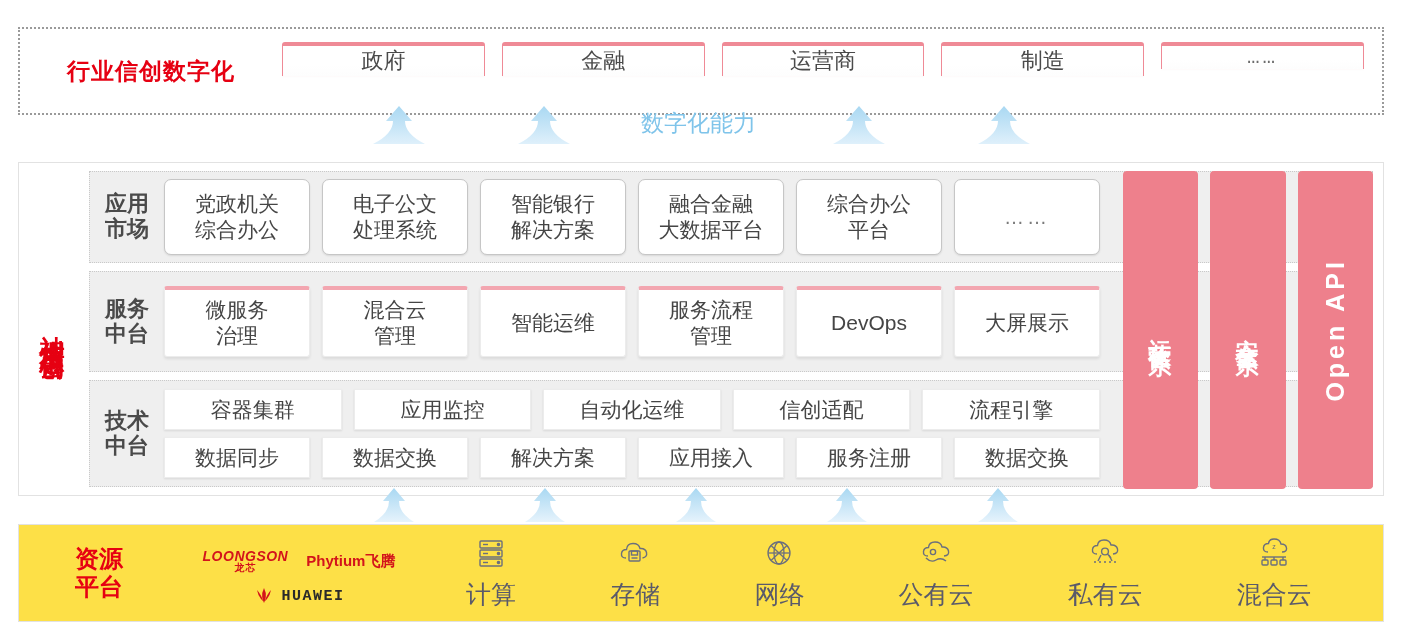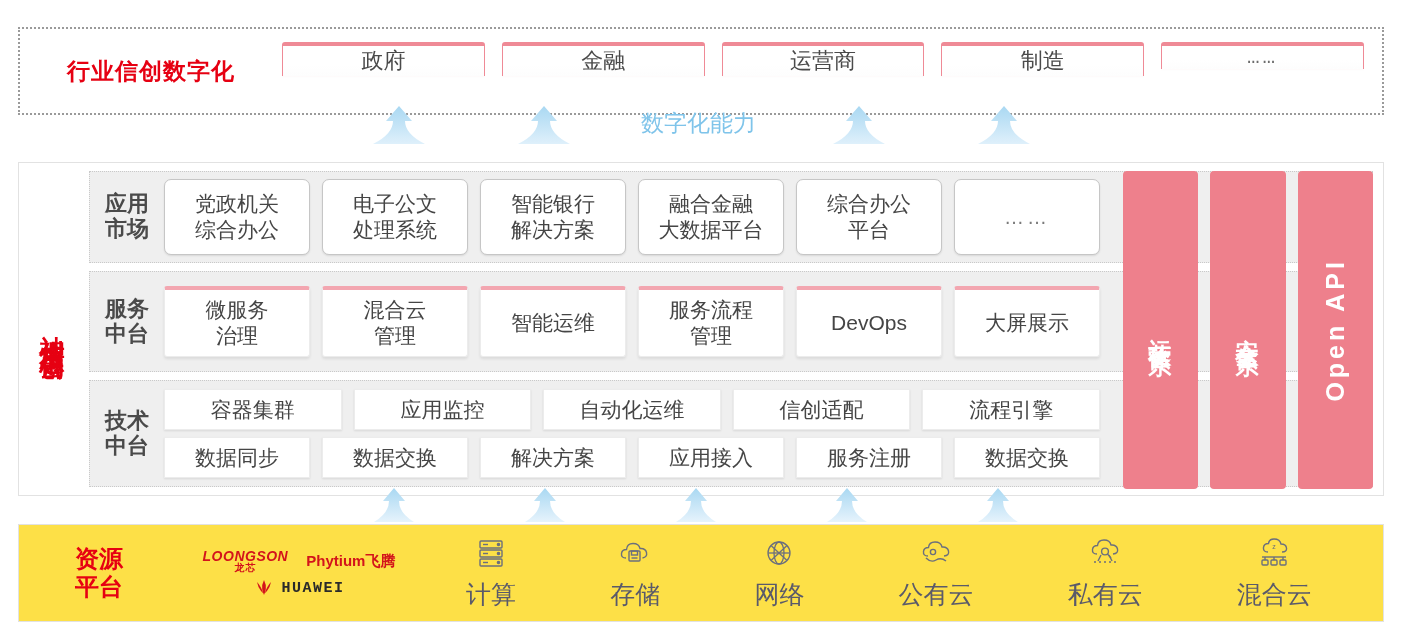--- a/index.html
+++ b/index.html
@@ -185,21 +185,21 @@
   }
   .res-title{
     flex:0 0 160px;width:160px;text-align:center;
     color:#e60012;font-weight:bold;font-size:24px;line-height:1.18;
   }
   .logos{
     flex:0 0 240px;width:240px;
     display:flex;flex-direction:column;align-items:center;justify-content:center;
     gap:6px;
   }
-  .logo-row{display:flex;align-items:center;justify-content:center;gap:18px;}
+  .logo-row{display:flex;align-items:center;justify-content:center;gap:18px;margin-top:8px;}
   .logo-loongson{
     display:flex;flex-direction:column;align-items:center;line-height:1;
   }
   .logo-loongson .en{
     color:#d3141b;font-weight:bold;font-style:italic;font-size:14px;letter-spacing:0.5px;
   }
   .logo-loongson .cn{color:#d3141b;font-weight:bold;font-size:10px;letter-spacing:1px;}
   .logo-phytium{
     color:#d3141b;font-weight:bold;font-size:15px;letter-spacing:0px;
   }

